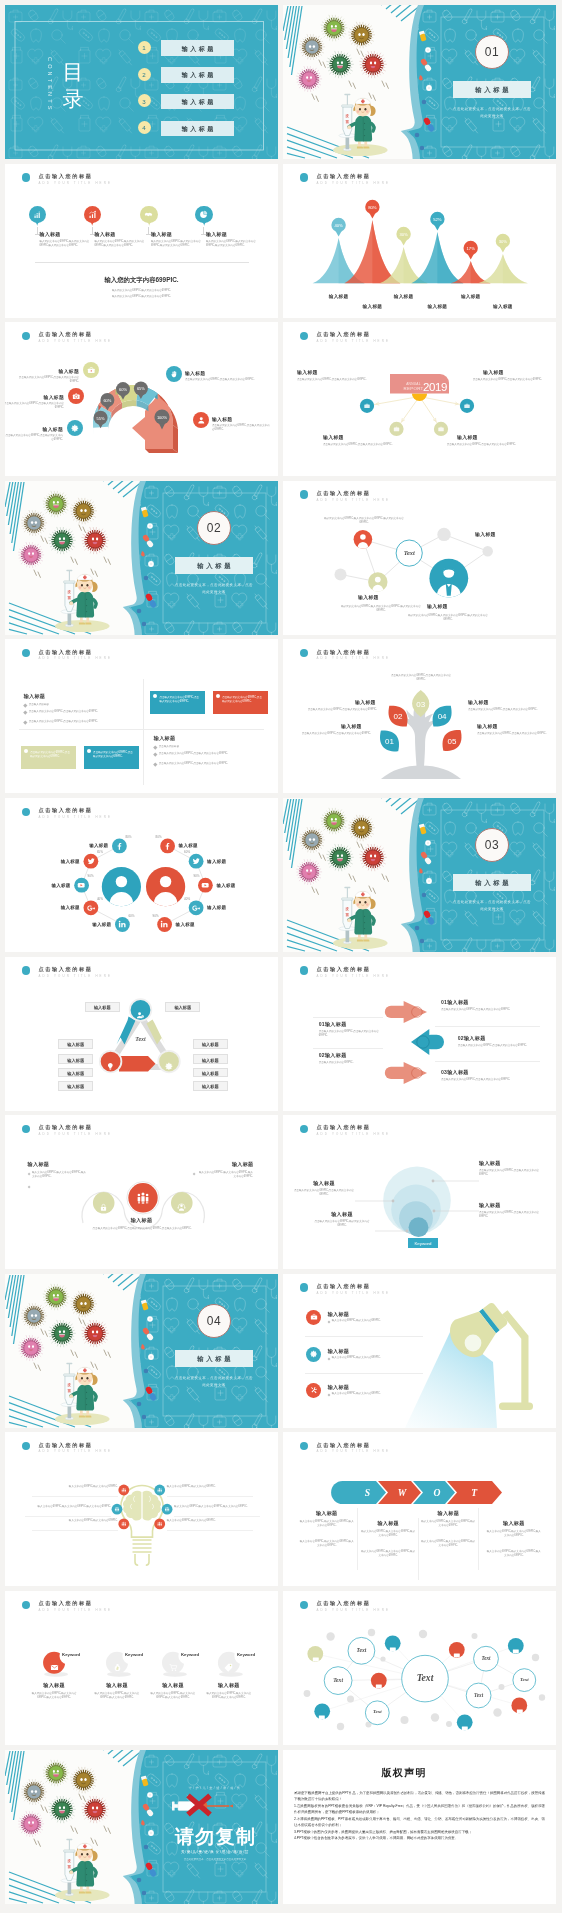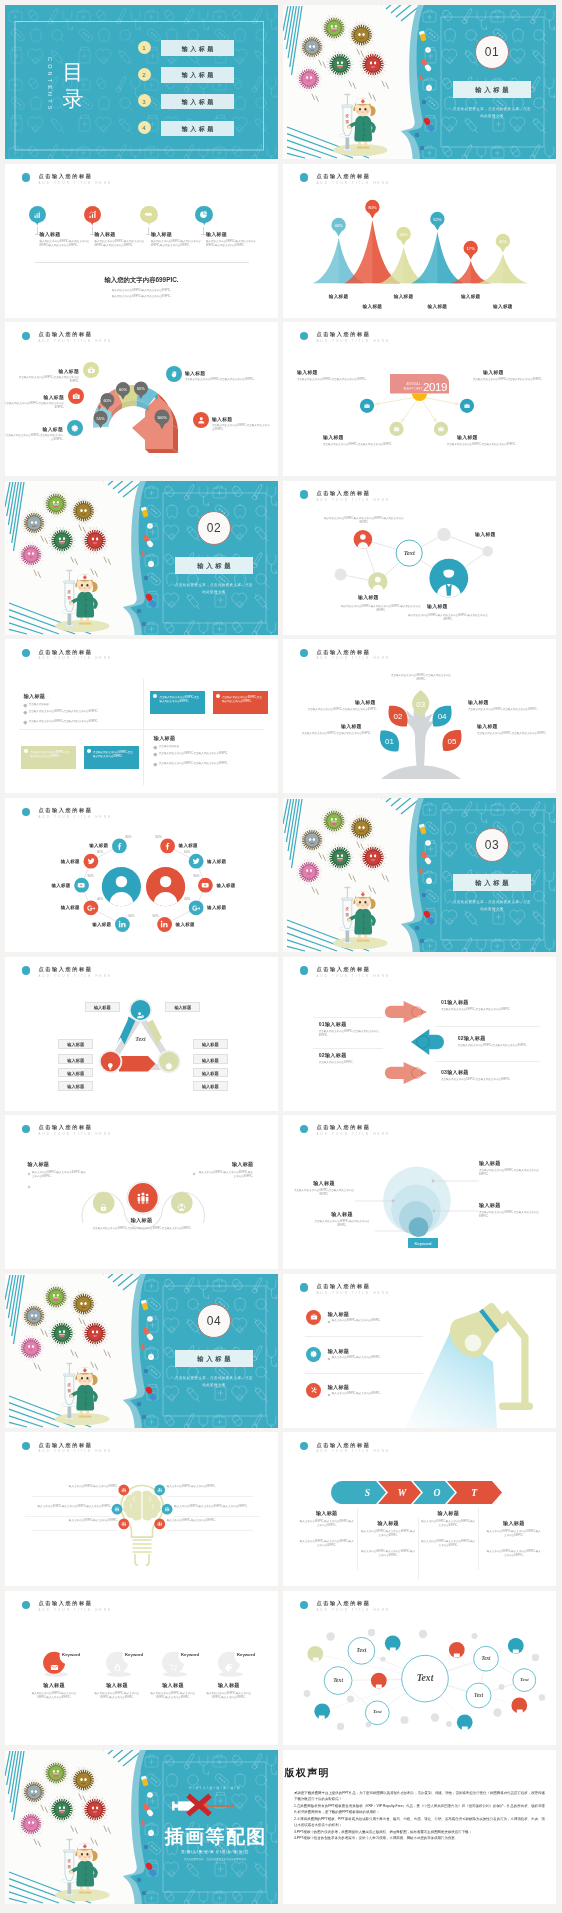--- a/index.html
+++ b/index.html
@@ -2270,26 +2270,26 @@
 <rect x="167" y="51.5" width="2.6" height="9" rx="0.5" fill="#f7fbfb"></rect>
 <rect x="169" y="54.2" width="4" height="3.6" fill="#f7fbfb"></rect>
 <rect x="173" y="51.5" width="18" height="9" rx="1.2" fill="#fdfefe" stroke="#dfe7e8" stroke-width="0.5"></rect>
 <rect x="191" y="52.4" width="11" height="7.2" rx="1" fill="#e0643c"></rect>
 <rect x="202" y="55.2" width="22" height="1.6" fill="#e0643c"></rect>
 <path d="M224 56 l4 -1.6 v3.2 z" fill="#e0643c"></path>
 <path d="M183 45.5 L205 64.5 M205 45.5 L183 64.5" stroke="#c9252b" stroke-width="5.4" stroke-linecap="butt"></path>
 </g>
 </svg>
 <div style="position:absolute;left:160px;top:36px;width:100px;text-align:center;font-size:3.2px;color:#bfe3ea;letter-spacing:1.4px">守/护/儿/童/健/康/成/长</div>
-<div style="position:absolute;left:155px;top:74px;width:110px;text-align:center;font-size:19px;font-weight:bold;color:#fff;letter-spacing:1.4px;text-indent:1.4px">插画等配图</div>
+<div style="position:absolute;left:155px;top:74px;width:110px;text-align:center;font-size:19px;font-weight:bold;color:#fff;letter-spacing:1.4px;text-indent:1.4px">请勿复制</div>
 <div style="position:absolute;left:160px;top:100px;width:100px;text-align:center;font-size:3.6px;color:#fff;letter-spacing:.6px">关/爱/儿/童/健/康   使/用/合/格/疫/苗</div>
 <div style="position:absolute;left:168px;top:108px;width:84px;text-align:center;font-size:2.5px;color:#bfe3ea;line-height:1.7">点击此处更换文本，点击此处更换文本点击此处更换文本</div>
 </div>
     <div class="slide c1" style="top:1749.6px;">
-<div style="position:absolute;left:0;top:16px;width:241px;text-align:left;font-size:10px;font-weight:bold;color:#222;letter-spacing:1.4px;text-indent:1.4px">版权声明</div>
+<div style="position:absolute;left:0;top:16px;width:241px;text-align:center;font-size:10px;font-weight:bold;color:#222;letter-spacing:1.4px;text-indent:1.4px">版权声明</div>
 <div style="position:absolute;left:11px;top:40px;width:251px;font-size:3.45px;line-height:1.88;color:#333;text-align:justify">
 <div class="cpp">感谢您下载摄图网平台上提供的PPT作品，为了您和摄图网以及原创作者的利益，请勿复制、传播、销售，否则将承担法律责任！摄图网将对作品进行授权，按照传播下载次数进行十倍的索取赔偿！</div>
         <div class="cpp">1.在摄图网版权所有的PPT模板是会员免版税（VRF：VIP Royalty-Free）作品，受《中国人民共和国著作法》和《世界版权公约》的保护，作品的所有权、版权和著作权归摄图网所有，您下载的是PPT模板素材的使用权；</div>
         <div class="cpp">2.不得将摄图网的PPT模板、PPT素材或其组成部分用于再出售、赠与、出租、出借、转让、分销、发布或任何可能解除为实质性分发的行为，不得转授权、出卖、转让本协议或者本协议中的权利；</div>
         <div class="cpp">3.PPT模板中的图片仅供参考，摄图网提供大量高清正版摄影、插画等配图，如有需要请至摄图网相关板块自行下载；</div>
         <div class="cpp">4.PPT模板中包含的创意字体为参考展示，仅供个人学习使用，不得商用。网站不对您的字体使用行为负责。</div>
 </div>
 </div>
 </div>
 

